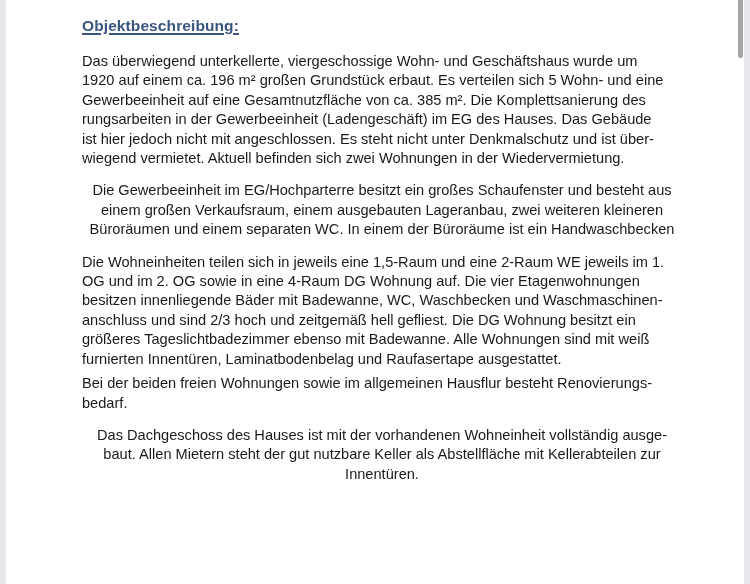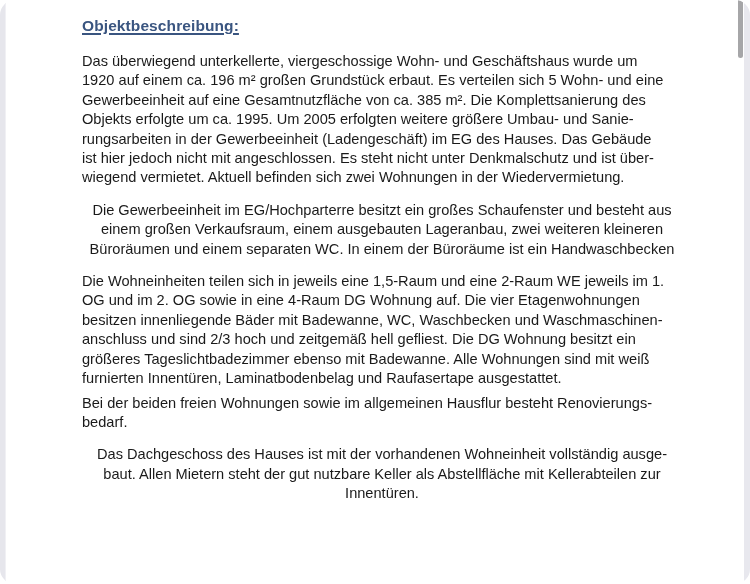--- a/index.html
+++ b/index.html
@@ -9,21 +9,20 @@
       height: 584px;
       overflow: hidden;
       background: #ffffff;
     }
     .viewport {
       position: relative;
       width: 750px;
       height: 584px;
       background: #ffffff;
       overflow: hidden;
-      border-radius: 15px;
     }
     .left-strip {
       position: absolute;
       left: 0;
       top: 0;
       width: 5px;
       height: 584px;
       background: #e6e6ec;
       border-right: 1px solid #f0f0f4;
     }
@@ -84,21 +83,20 @@
 <div class="viewport">
   <div class="left-strip"></div>
 
   <div class="page">
     <div class="heading">Objektbeschreibung:</div>
 
     <p class="para p1">
       <span class="line">Das überwiegend unterkellerte, viergeschossige Wohn- und Geschäftshaus wurde um</span>
       <span class="line">1920 auf einem ca. 196 m² großen Grundstück erbaut. Es verteilen sich 5 Wohn- und eine</span>
       <span class="line">Gewerbeeinheit auf eine Gesamtnutzfläche von ca. 385 m². Die Komplettsanierung des</span>
-      <span class="line">Objekts erfolgte um ca. 1995. Um 2005 erfolgten weitere größere Umbau- und Sanie-</span>
       <span class="line">rungsarbeiten in der Gewerbeeinheit (Ladengeschäft) im EG des Hauses. Das Gebäude</span>
       <span class="line">ist hier jedoch nicht mit angeschlossen. Es steht nicht unter Denkmalschutz und ist über-</span>
       <span class="line">wiegend vermietet. Aktuell befinden sich zwei Wohnungen in der Wiedervermietung.</span>
     </p>
 
     <p class="para p2">
       <span class="line">Die Gewerbeeinheit im EG/Hochparterre besitzt ein großes Schaufenster und besteht aus</span>
       <span class="line">einem großen Verkaufsraum, einem ausgebauten Lageranbau, zwei weiteren kleineren</span>
       <span class="line">Büroräumen und einem separaten WC. In einem der Büroräume ist ein Handwaschbecken</span>
     </p>

